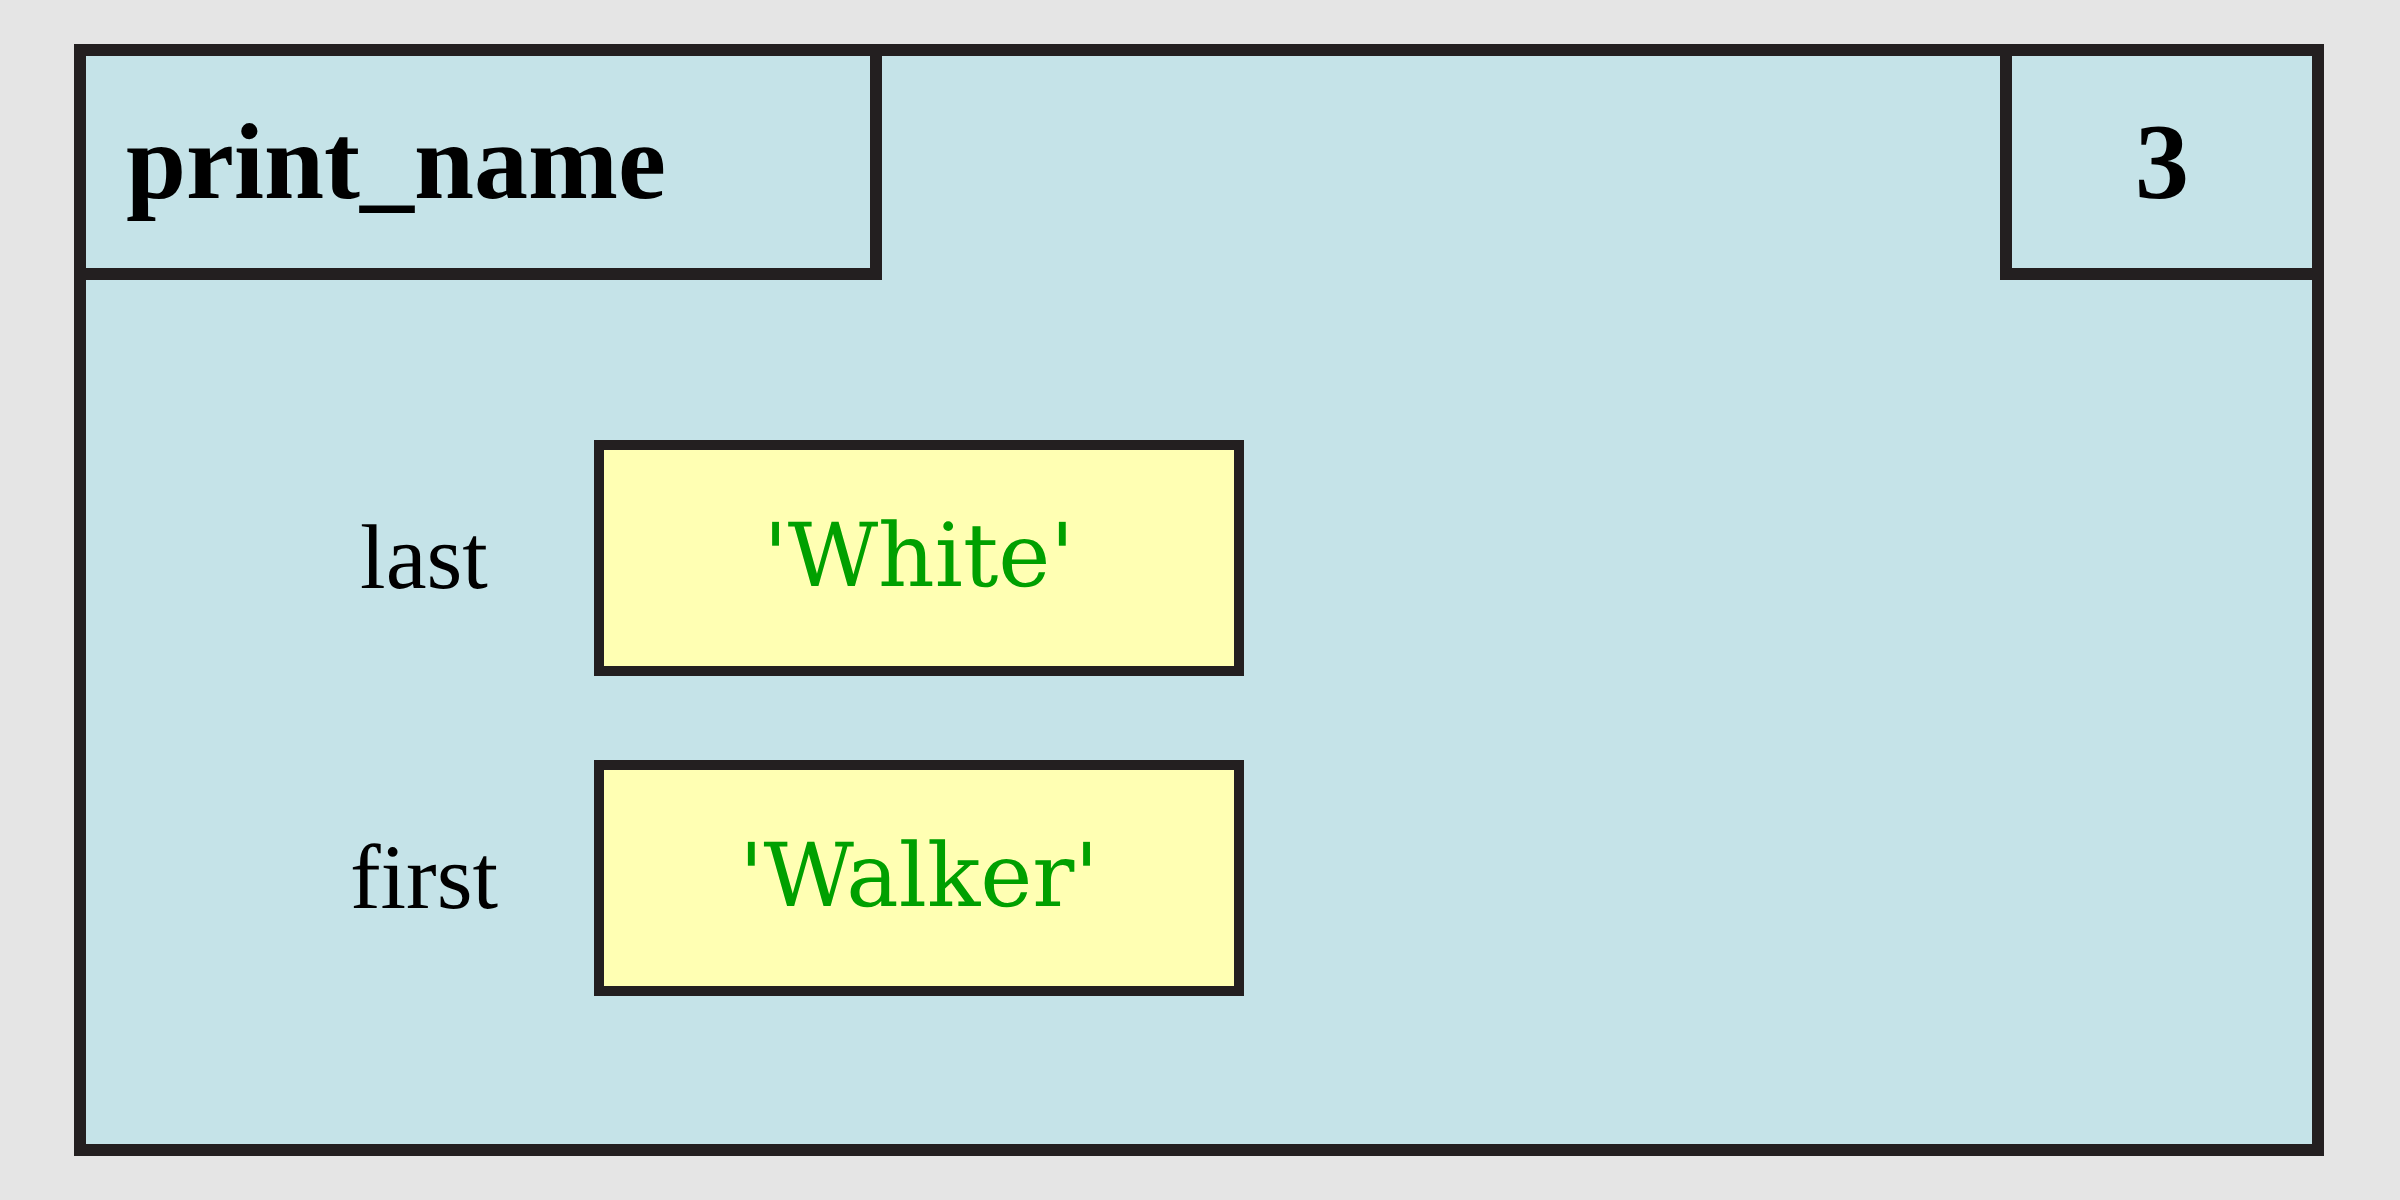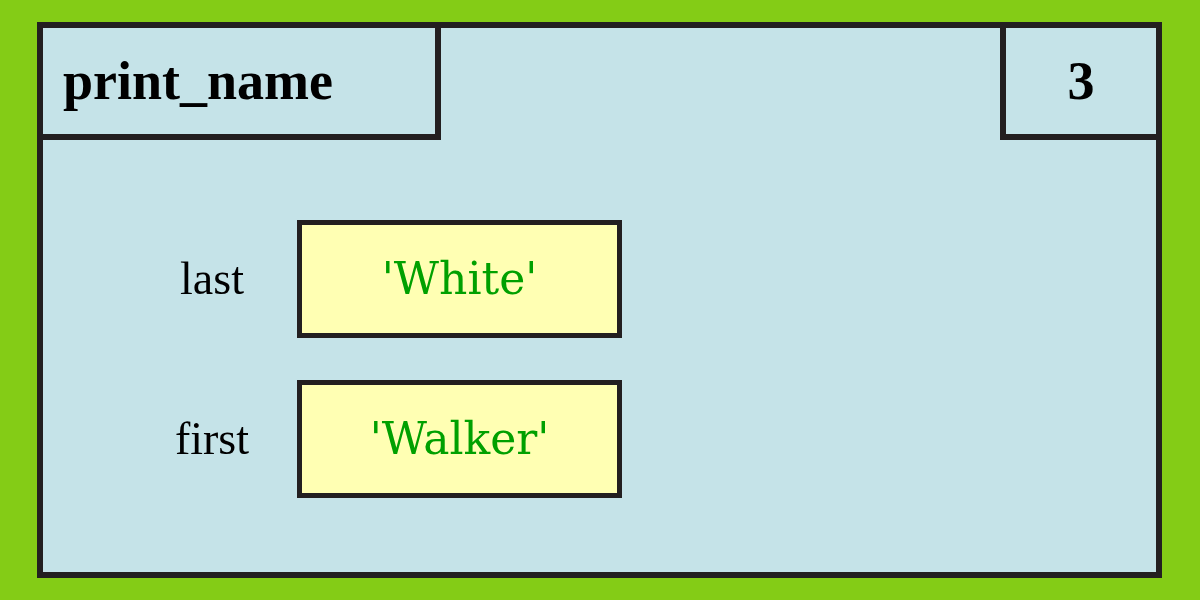--- a/index.html
+++ b/index.html
@@ -6,21 +6,21 @@
   html, body {
     margin: 0;
     padding: 0;
     background: #ffffff;
   }
 
   #canvas {
     position: relative;
     width: 1200px;
     height: 600px;
-    background: #84cc16;
+    background: #e5e5e5;
     overflow: hidden;
     font-family: "Liberation Serif", "DejaVu Serif", serif;
   }
 
   
   .frame {
     position: absolute;
     left: 37px;
     top: 22px;
     width: 1125px;

